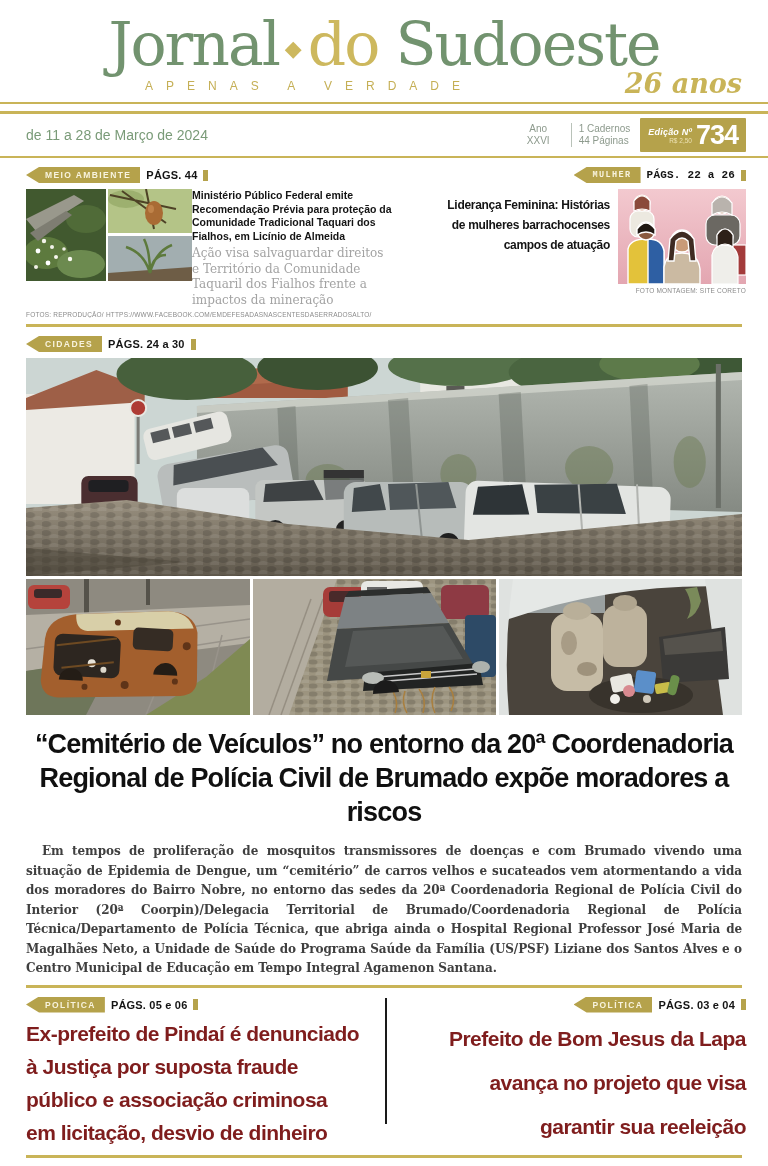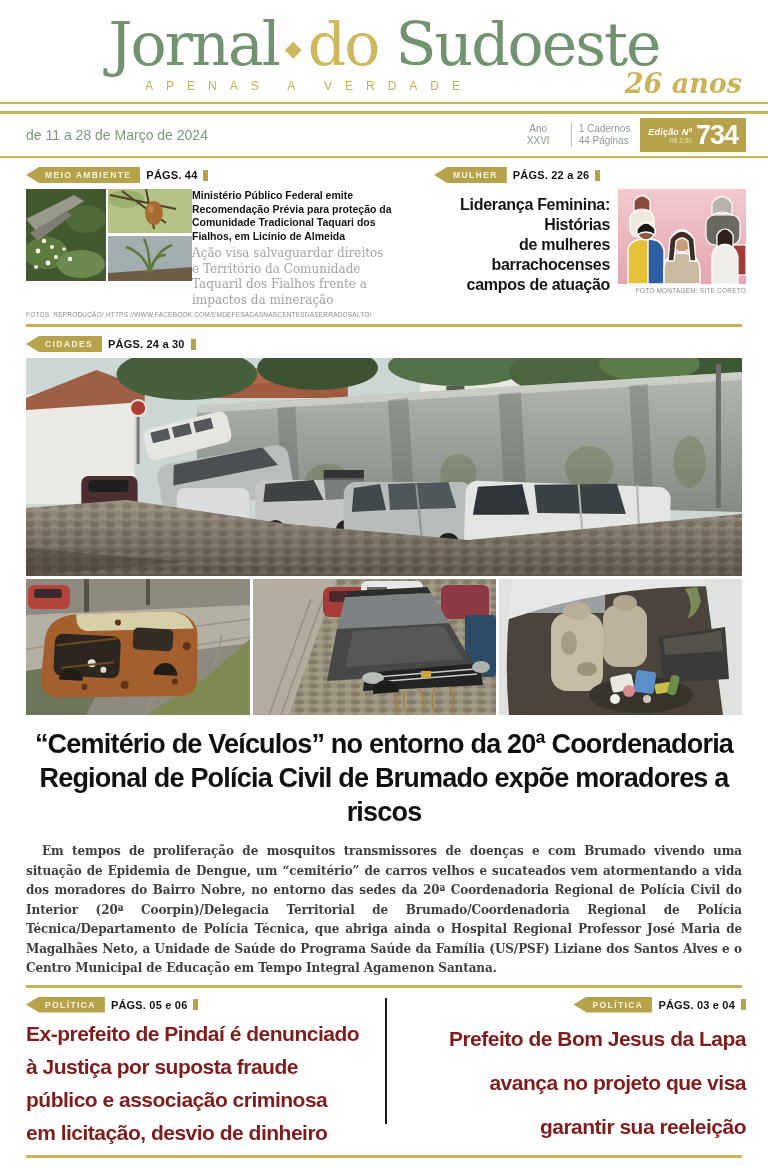--- a/index.html
+++ b/index.html
@@ -35,32 +35,32 @@
   .edition-price{font-size:6.5px;color:#ece1b2;}
   .edition-number{font-size:27px;font-weight:700;letter-spacing:-1px;line-height:27px;}
 
   
   .tag{display:inline-flex;align-items:center;gap:6px;}
   .ribbon{background:#b5a24b;color:#f8f3dd;font-size:8.5px;font-weight:700;letter-spacing:1.4px;
     padding:3px 9px 3px 19px;clip-path:polygon(0 50%,13px 0,100% 0,100% 100%,13px 100%);white-space:nowrap;}
   .pages{font-size:11px;font-weight:700;color:#141414;letter-spacing:.2px;white-space:nowrap;}
   .sq{width:5px;height:11px;background:#b5a24b;display:inline-block;}
   .tag-row{padding:6px 26px 4px 26px;}
-  .tag-row.right{text-align:left;}
+  .tag-row.right{text-align:right;font-family:Liberation Mono, monospace;}
 
   
   .top-stories{display:grid;grid-template-columns:372px 1fr;column-gap:10px;padding:0 22px 0 26px;}
   .story-col{min-width:0;}
   .ma-content{display:flex;margin-top:2px;}
   .ma-text{width:200px;}
   .ma-headline{font-size:10.5px;font-weight:700;line-height:13.5px;color:#141414;}
   .ma-subhead{font-family:"DejaVu Serif",serif;font-size:12px;line-height:15.5px;color:#a3a3a3;margin-top:3px;}
   .caption{font-size:6.5px;color:#8a8a8a;letter-spacing:.2px;margin-top:3px;white-space:nowrap;overflow:hidden;}
   .mu-content{display:flex;gap:8px;margin-top:2px;justify-content:flex-end;}
-  .mu-headline{font-size:16px;font-weight:700;line-height:20px;text-align:right;color:#141414;padding-top:6px;letter-spacing:-.3px;}
+  .mu-headline{font-size:12px;font-weight:700;line-height:20px;text-align:right;color:#141414;padding-top:6px;letter-spacing:-.3px;}
   .mu-headline span{display:block;}
   .mu-photo-wrap{width:128px;flex:none;}
   .caption.right{text-align:right;}
   .gold-rule{border:0;border-top:3px solid #c9b458;margin:6px 26px 0 26px;}
 
   
   .photo{display:block;background:#ddd;overflow:hidden;}
   .main-photo{margin:2px 26px 0 26px;height:218px;}
   .thumb-row{display:flex;gap:3px;margin:3px 26px 0 26px;height:136px;}
   .thumb{flex:none;height:136px;}

